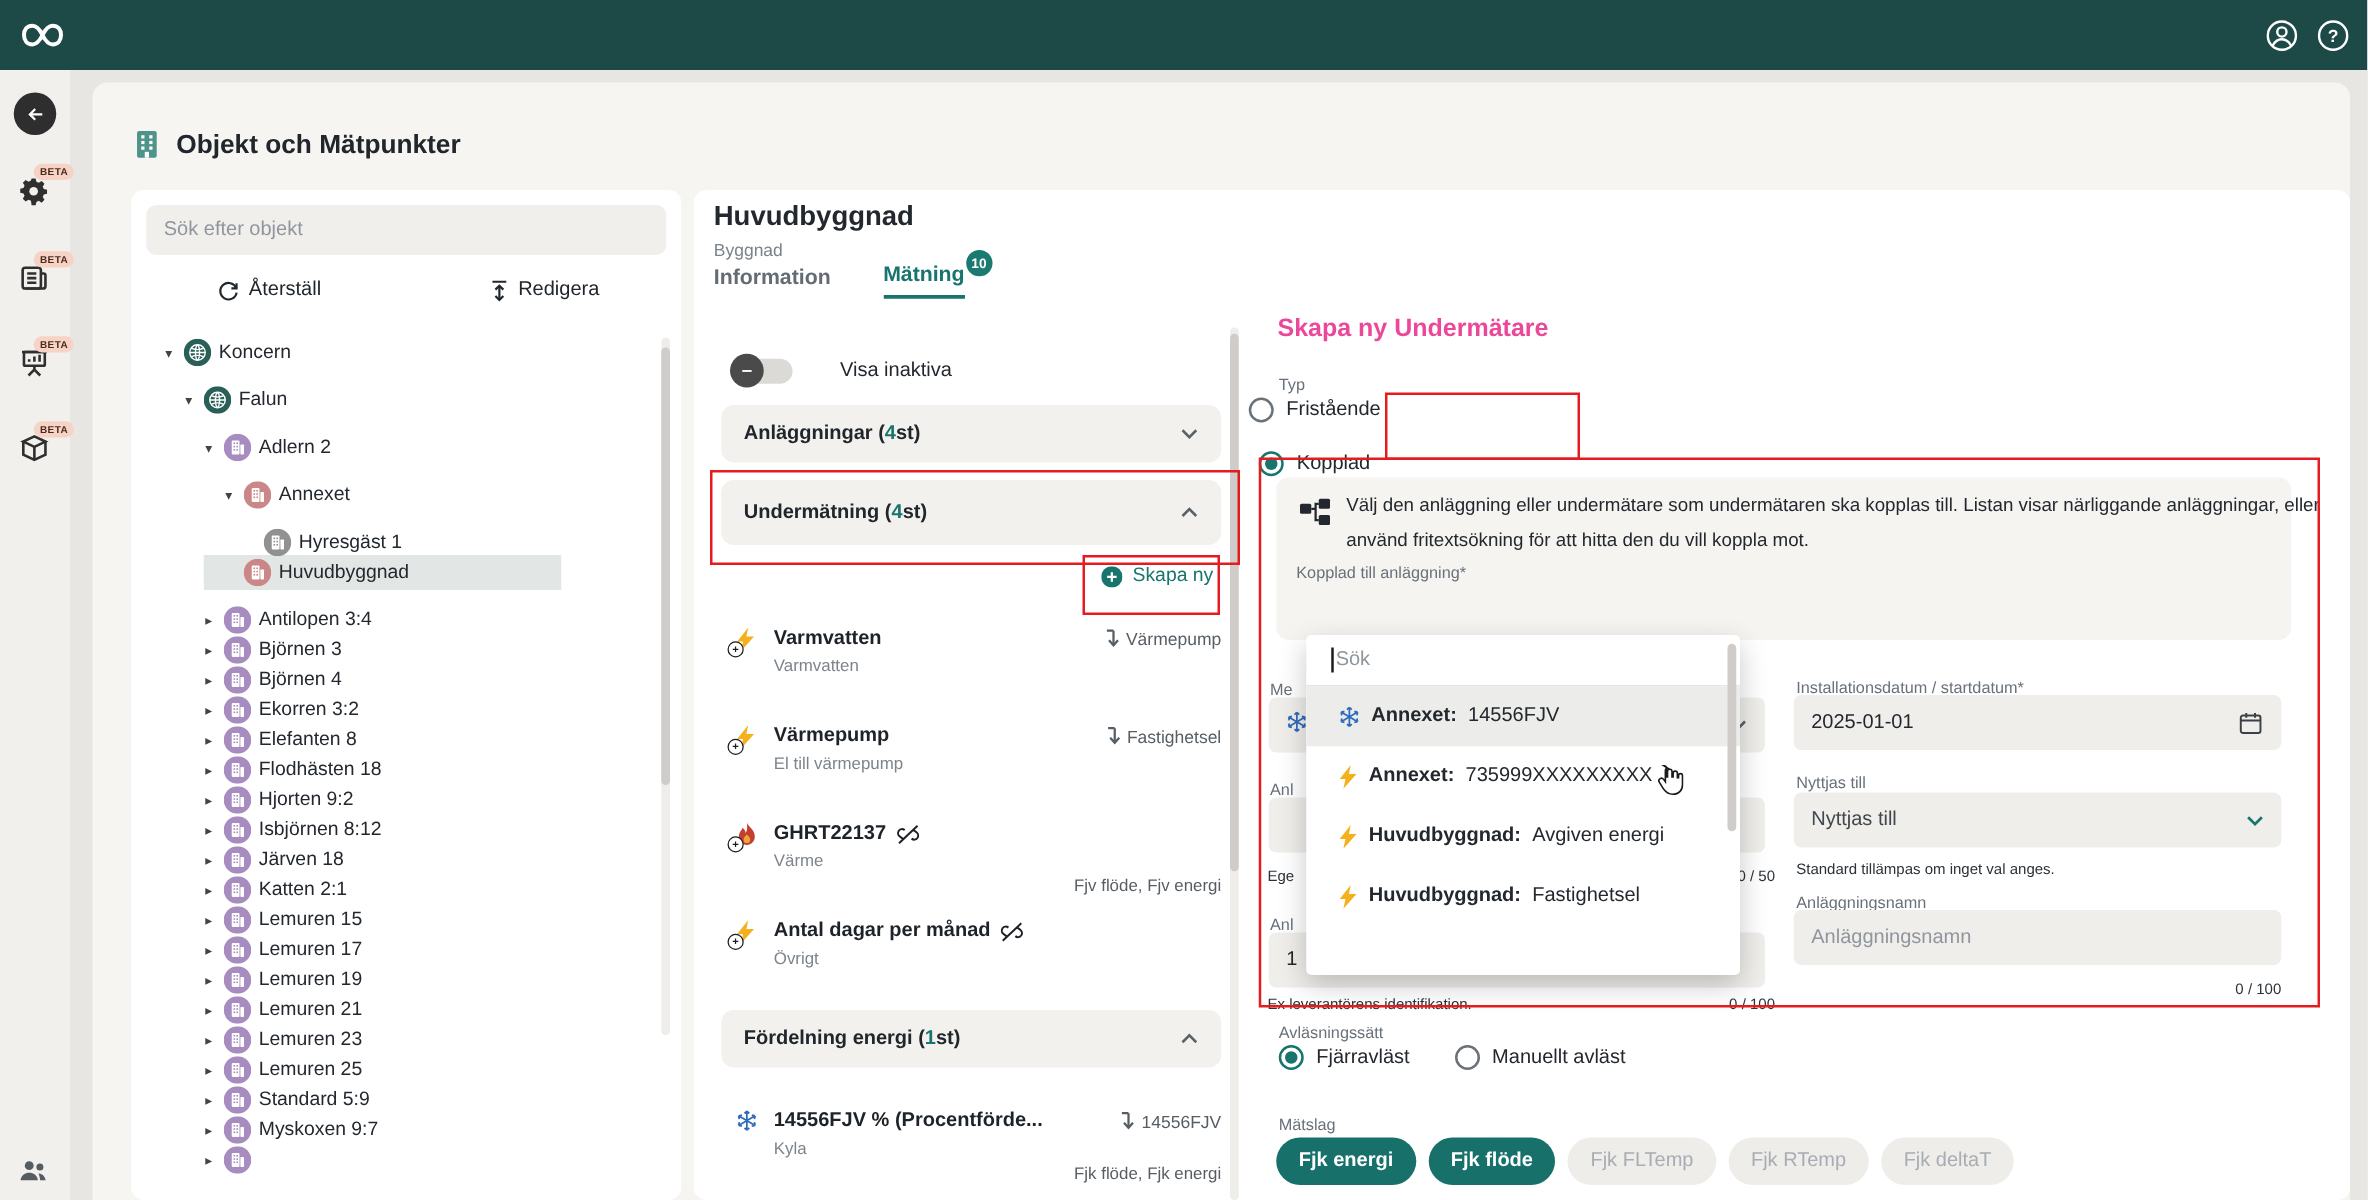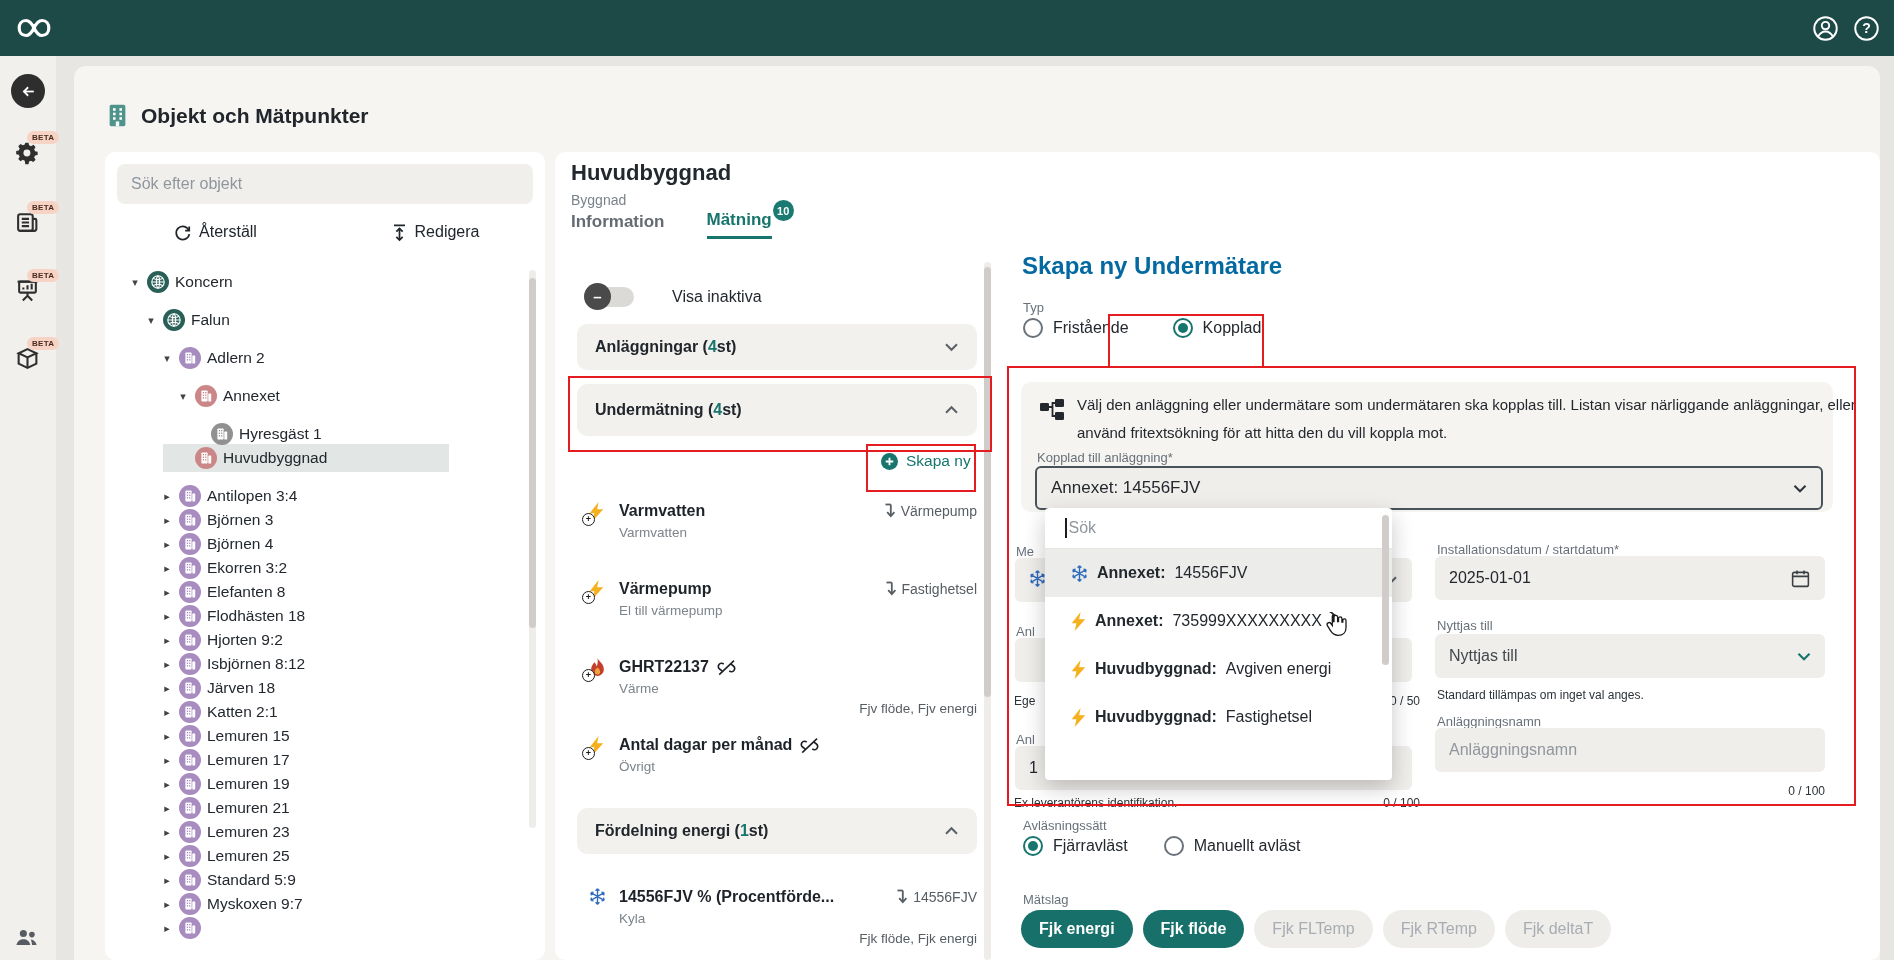--- a/index.html
+++ b/index.html
@@ -50,21 +50,21 @@
   .create-new{position:absolute;left:320px;top:299px;display:flex;align-items:center;gap:8px;background:none;border:none;font-family:inherit;font-size:15.5px;color:#17756d;cursor:pointer;}
   #meters{position:absolute;left:16px;top:344px;width:410px;}
   .meter-row{position:relative;height:78px;}
   .m-ic{position:absolute;left:18px;top:6px;width:20px;height:20px;}
   .plus-badge{position:absolute;left:-7px;bottom:-4px;width:11px;height:11px;border-radius:50%;background:#fff;border:1.5px solid #1c1c1c;color:#1c1c1c;font-size:9px;line-height:10px;text-align:center;font-weight:bold;}
   .m-title{position:absolute;left:48px;top:6px;font-size:16px;font-weight:bold;color:#1d2329;display:flex;align-items:center;gap:8px;white-space:nowrap;}
   .m-sub{position:absolute;left:48px;top:29px;font-size:13.5px;color:#7d848b;}
   .m-link{position:absolute;right:4px;top:7px;display:flex;align-items:center;gap:5px;font-size:14px;color:#565d63;}
   .m-info{position:absolute;right:4px;font-size:13.5px;color:#565d63;margin-top:19px;}
   
-  .fp-heading{position:absolute;left:467px;top:100px;font-size:24px;font-weight:bold;color:#0369a1;}
+  .fp-heading{position:absolute;left:467px;top:100px;font-size:20px;font-weight:bold;color:#ec4899;}
   .flabel{position:absolute;font-size:13px;color:#68717a;}
   .radio-group{position:absolute;display:flex;align-items:center;gap:14px;font-size:16px;color:#23282e;}
   .radio{width:20px;height:20px;border-radius:50%;border:2px solid #6a7178;box-sizing:border-box;display:inline-block;margin-right:10px;vertical-align:middle;background:#fff;}
   .radio.on{border-color:#17756d;position:relative;}
   .radio.on::after{content:"";position:absolute;left:3px;top:3px;width:10px;height:10px;border-radius:50%;background:#17756d;}
   .radio-item{display:flex;align-items:center;cursor:pointer;}
   .info-card{position:absolute;left:466px;top:230px;width:812px;height:130px;background:#f6f4f1;border-radius:10px;}
   .info-text{position:absolute;left:522px;font-size:15px;color:#23282e;white-space:nowrap;}
   .ginput{position:absolute;height:44px;background:#f0eeeb;border-radius:6px;display:flex;align-items:center;padding:0 14px;box-sizing:border-box;font-size:16px;color:#23282e;}
   .ginput .ph{color:#8f969d;}
@@ -869,21 +869,21 @@
             <div class="m-info" style="top: 30px;">Fjk flöde, Fjk energi</div>
           </div>
         </div>
 
       <div class="scrollbar" style="left:429px;top:110px;width:7px;height:698px;">
         <div class="sb-thumb" style="top:5px;height:430px;"></div>
       </div>
 
       <div class="fp-heading">Skapa ny Undermätare</div>
       <div class="flabel" style="left:468px;top:148px;">Typ</div>
-      <div class="radio-group" style="left:468px;top:166px;gap:44px;" id="typeRadios">
+      <div class="radio-group" style="left:444px;top:166px;gap:23px;flex-direction:column;" id="typeRadios">
           <span class="radio-item">
             <span class="radio"></span>
             <span>Fristående</span>
           </span>
           <span class="radio-item">
             <span class="radio on"></span>
             <span>Kopplad</span>
           </span>
         </div>
 
@@ -893,28 +893,20 @@
               <rect x="1" y="5" width="9" height="8" rx="1.2"></rect>
               <rect x="16" y="1" width="9" height="8" rx="1.2"></rect>
               <rect x="16" y="14" width="9" height="8" rx="1.2"></rect>
             </g>
             <path d="M10 9h3.5v9h2.5M13.5 9V5h2.5" stroke="#23282e" stroke-width="1.8" fill="none"></path>
           </svg></span>
       <div class="info-text" style="top:244px;">Välj den anläggning eller undermätare som undermätaren ska kopplas till. Listan visar närliggande anläggningar, eller</div>
       <div class="info-text" style="top:272px;">använd fritextsökning för att hitta den du vill koppla mot.</div>
 
       <div class="flabel" style="left:482px;top:298px;">Kopplad till anläggning*</div>
-      <div class="ginput main-select" style="left:480px;top:314px;width:788px;">
-        <span>Annexet: 14556FJV</span>
-        <span class="tail" id="selCaret">
-            <svg width="14" height="9" viewBox="0 0 14 9" fill="none" stroke="#2d3338" stroke-width="2">
-              <path d="M1.5 1.8L7 7.3l5.5-5.5"></path>
-            </svg>
-          </span>
-      </div>
 
       <div class="flabel" style="left:461px;top:392px;">Me</div>
       <div class="ginput" style="left:460px;top:406px;width:397px;">
         <span id="hidSnow"><svg width="17" height="17" viewBox="0 0 16 16" stroke="#2f6bbd" stroke-width="1.3" fill="none">
               <path d="M8 .8v14.4M1.8 4.4l12.4 7.2M1.8 11.6l12.4-7.2M8 .8L6.2 2.6M8 .8l1.8 1.8M8 15.2l-1.8-1.8M8 15.2l1.8-1.8M1.8 4.4l.5 2.5M1.8 4.4l2.5-.5M14.2 11.6l-.5-2.5M14.2 11.6l-2.5.5M1.8 11.6l2.5.5M1.8 11.6l.5-2.5M14.2 4.4l-2.5-.5M14.2 4.4l-.5 2.5"></path>
             </svg></span>
         <span class="tail" id="hidCaret">
             <svg width="15" height="10" viewBox="0 0 15 10" fill="none" stroke="#5a6167" stroke-width="2">
               <path d="M2 2.2l5.5 5.6L13 2.2"></path>
             </svg>

